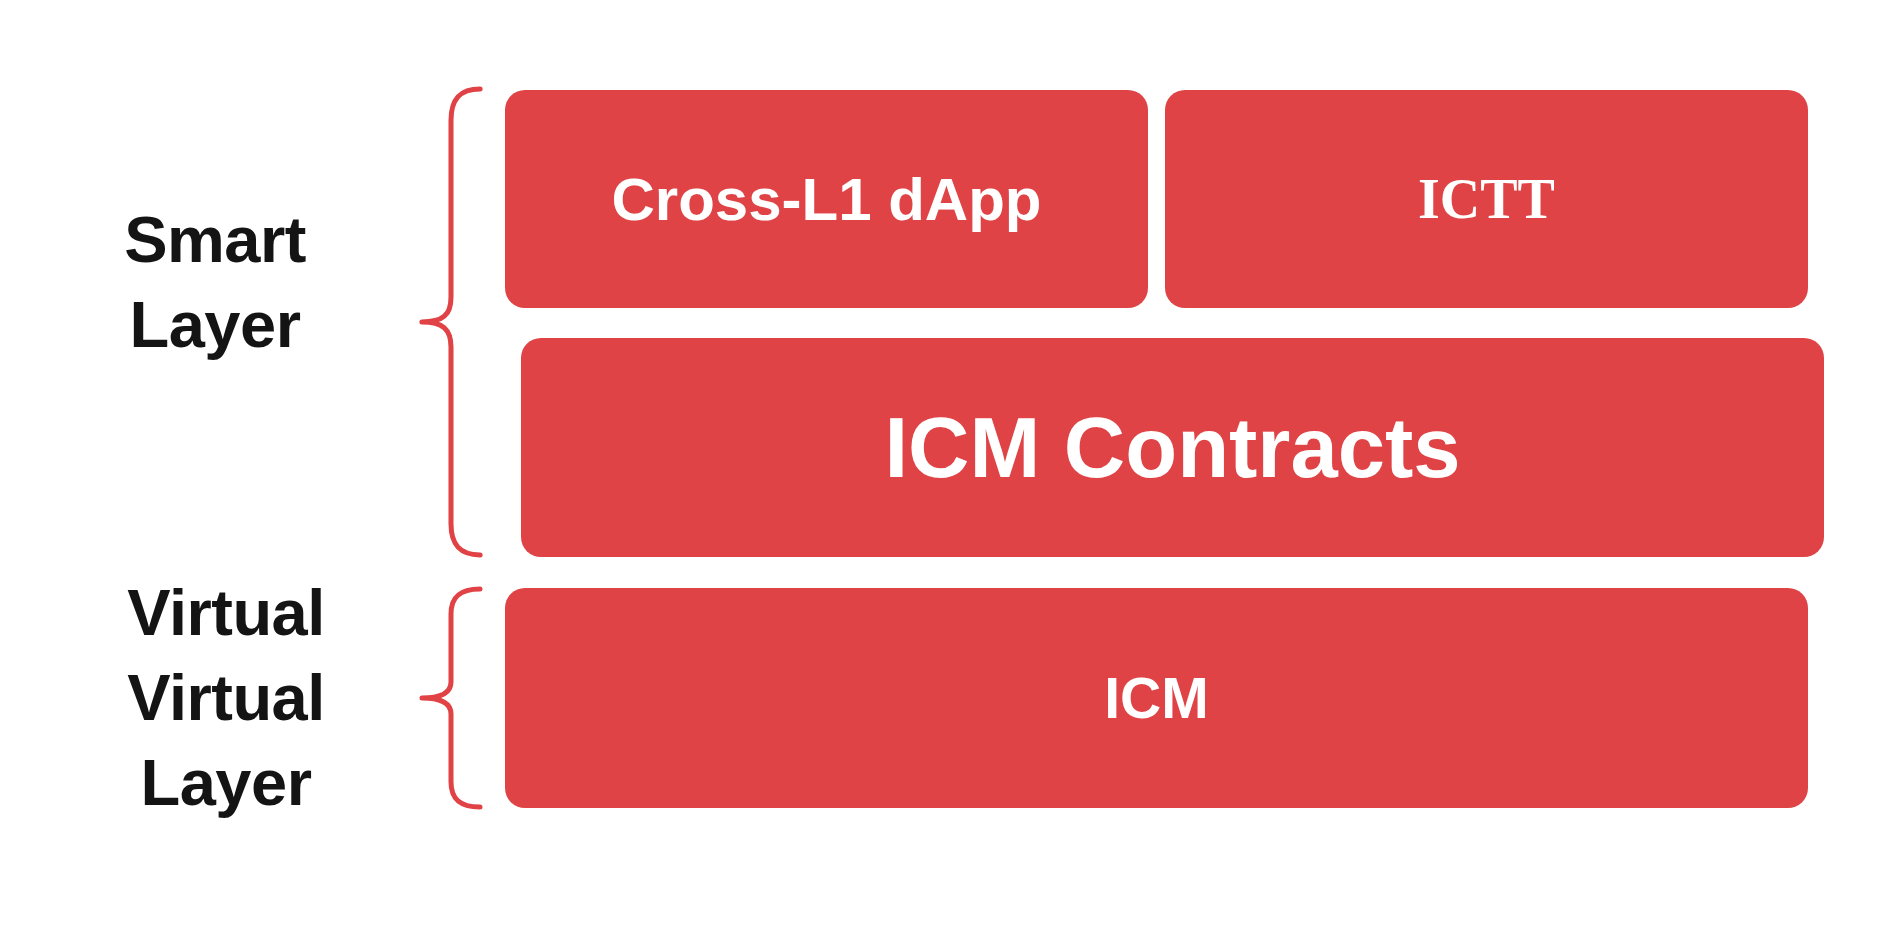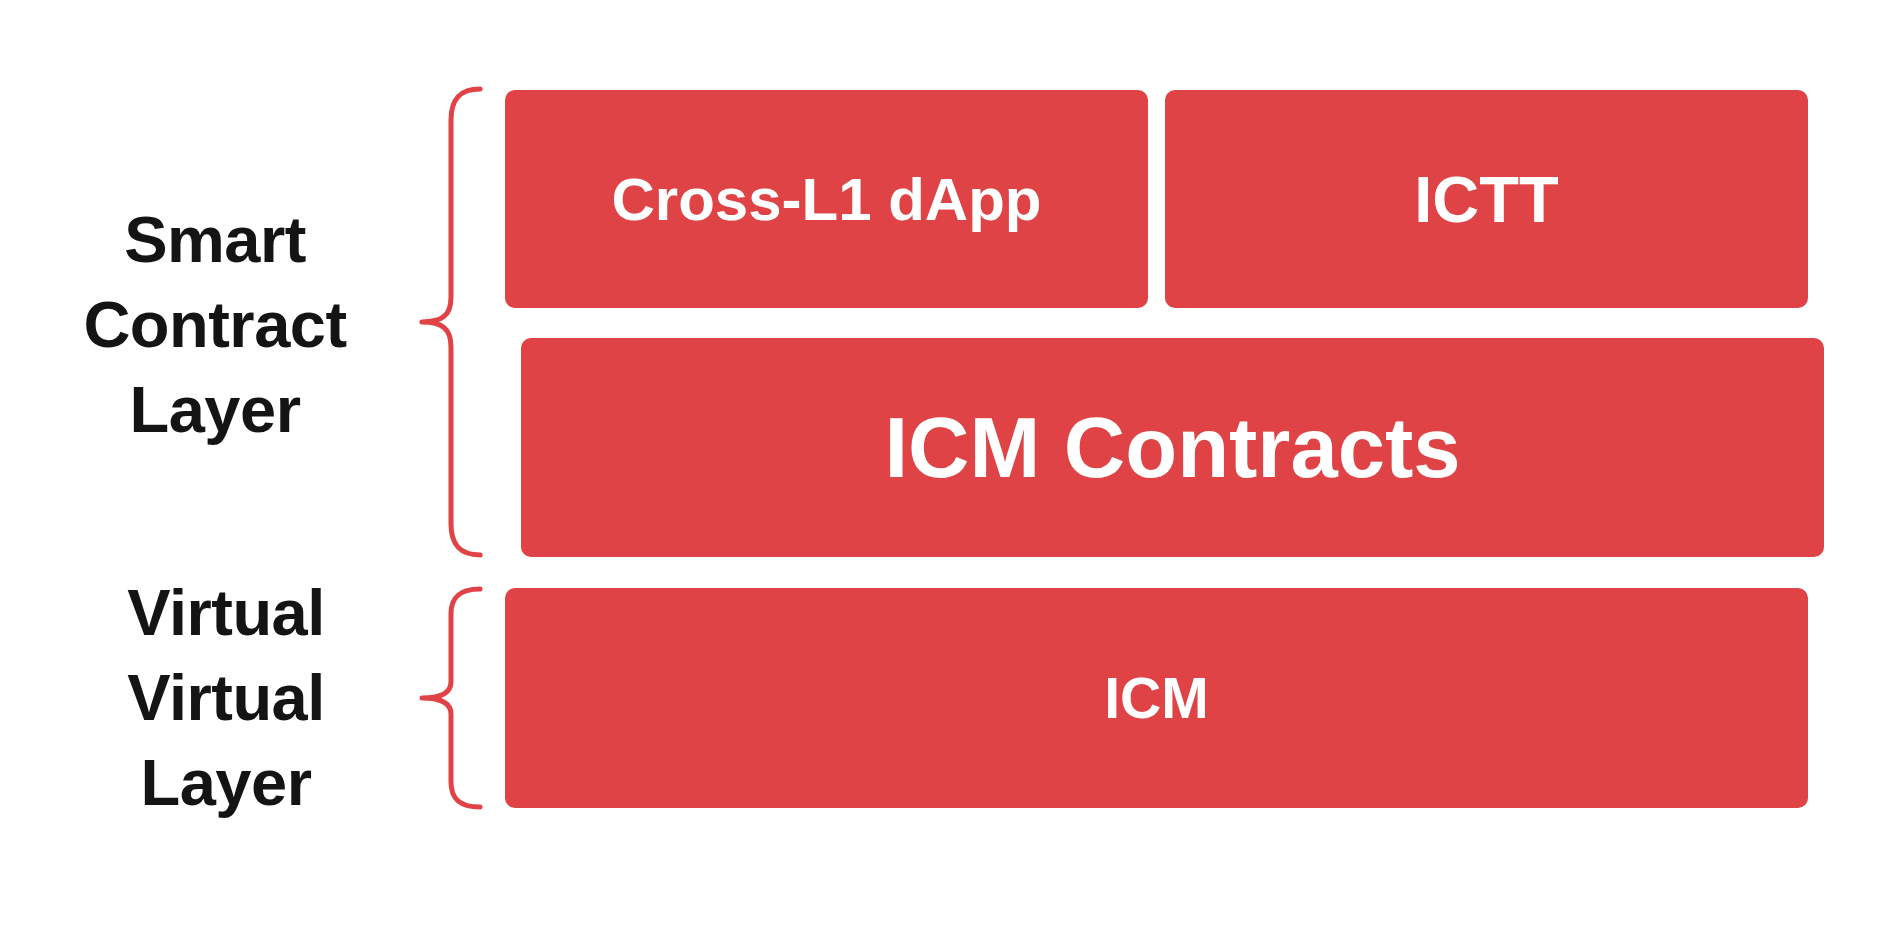--- a/index.html
+++ b/index.html
@@ -31,29 +31,29 @@
     font-size: 65px;
     line-height: 85px;
     letter-spacing: -0.5px;
   }
   .label-smart   { left: 25px; top: 197px; }
   .label-virtual { left: 36px; top: 570px; }
 
   .box {
     position: absolute;
     background: var(--box-red);
-    border-radius: 10px;
+    border-radius: 20px;
     display: flex;
     align-items: center;
     justify-content: center;
     color: var(--text-white);
     font-weight: 700;
   }
   .box-dapp          { left: 505px;  top: 90px;  width: 643px;  height: 218px; font-size: 60px; }
-  .box-ictt          { left: 1165px; top: 90px;  width: 643px;  height: 218px; font-size: 65px; }
+  .box-ictt          { left: 1165px; top: 90px;  width: 643px;  height: 218px; font-size: 56px; font-family: Liberation Serif, serif; }
   .box-icm-contracts { left: 505px;  top: 338px; width: 1303px; height: 219px; font-size: 85px; margin-left: 16px; }
   .box-icm           { left: 505px;  top: 588px; width: 1303px; height: 220px; font-size: 57px; }
 
   .brace { position: absolute; }
   .brace-smart   { left: 416px; top: 86px;  width: 68px; height: 472px; }
   .brace-virtual { left: 416px; top: 586px; width: 68px; height: 224px; }
   .brace path {
     fill: none;
     stroke: var(--brace-red);
     stroke-width: 5;
@@ -61,21 +61,20 @@
     stroke-linejoin: round;
   }
 </style>
 </head>
 <body>
 
 <div class="canvas">
 
   <div class="layer-label label-smart">
     <div>Smart</div>
-    <div>Contract</div>
     <div>Layer</div>
   </div>
 
   <svg class="brace brace-smart" viewBox="0 0 66 470" aria-hidden="true">
     <path d="M 63 3 C 42 3, 34 14, 34 34 L 34 210 C 34 228, 26 235, 5 235 C 26 235, 34 242, 34 260 L 34 436 C 34 456, 42 467, 63 467"></path>
   </svg>
 
   <div class="box box-dapp">
     <span>Cross-L1 dApp</span>
   </div>

